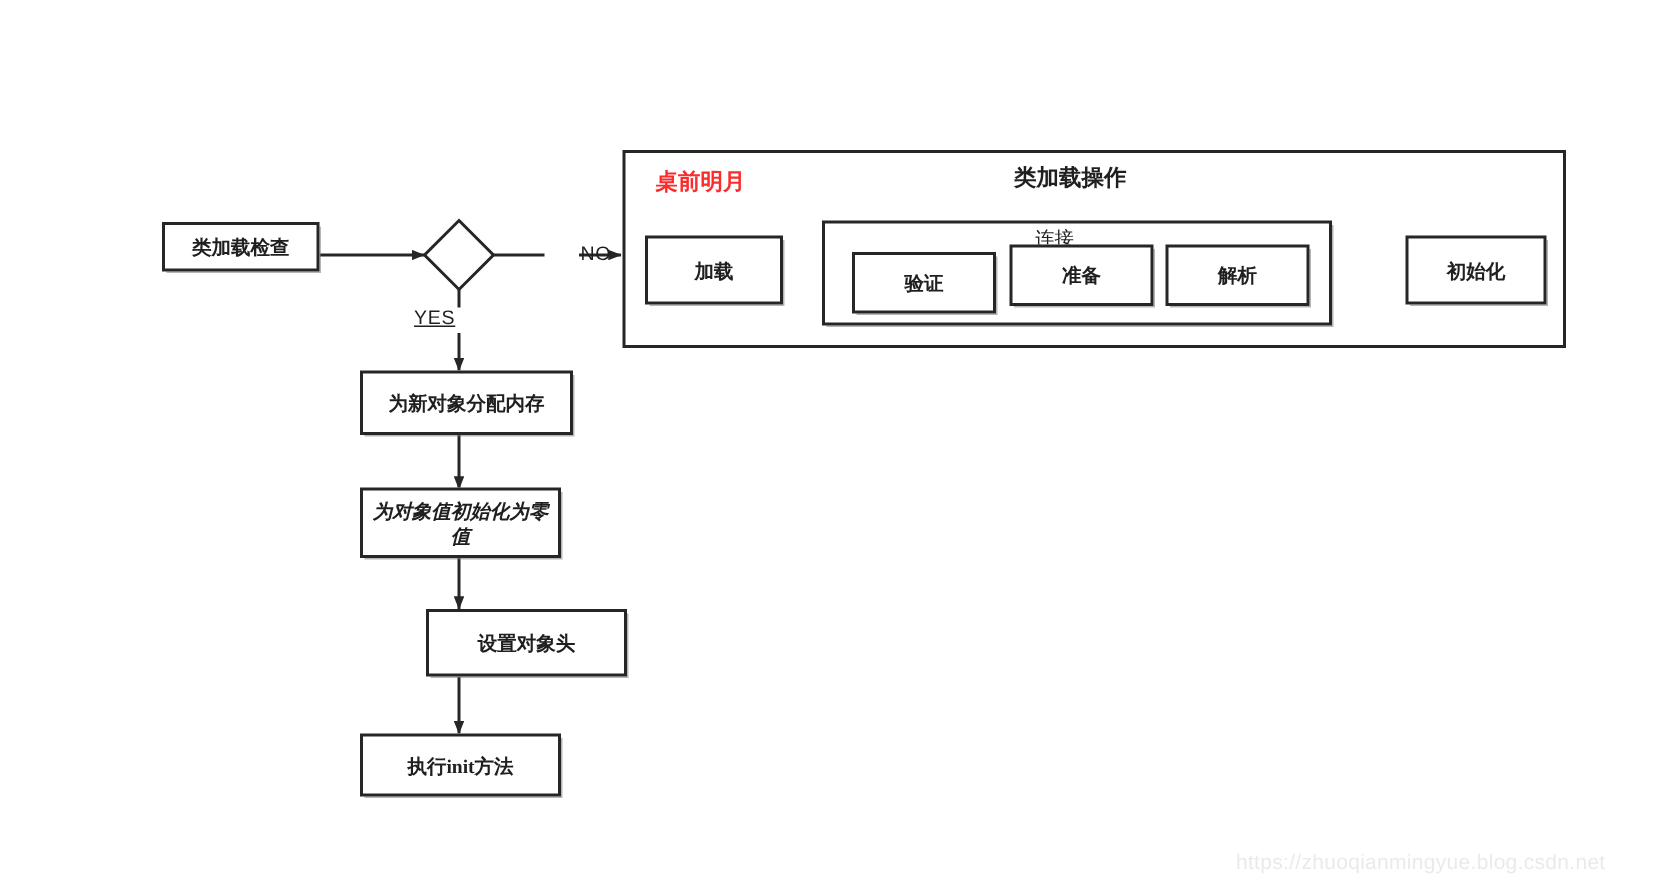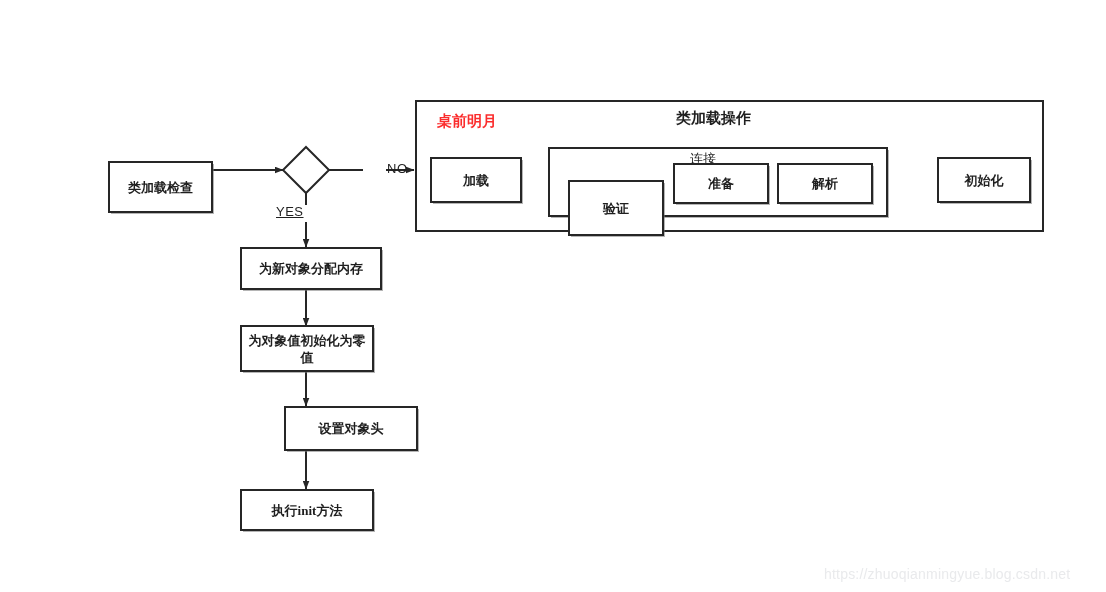--- a/index.html
+++ b/index.html
@@ -110,37 +110,37 @@
     <line x1="306" y1="372" x2="306" y2="406" stroke="#262626" stroke-width="2" marker-end="url(#arrowhead)"></line>
     <line x1="306" y1="451" x2="306" y2="489" stroke="#262626" stroke-width="2" marker-end="url(#arrowhead)"></line>
 
     <line x1="522" y1="181" x2="548" y2="181" stroke="#262626" stroke-width="2" marker-end="url(#arrowhead)"></line>
 
     <line x1="888" y1="181" x2="936" y2="181" stroke="#262626" stroke-width="2" marker-end="url(#arrowhead)"></line>
 
     <polygon points="306,147 329,170 306,193 283,170" fill="#ffffff" stroke="#262626" stroke-width="2"></polygon>
   </svg>
 
-  <div class="box" style="left:108px; top:161px; width:105px; height:52px;">
+  <div class="box" style="left:108px; top:148px; width:105px; height:33px;">
     <span>类加载检查</span>
   </div>
 
   <div class="edge-label" style="left:363px; top:161px;margin-left:24px;">
     <span>NO</span>
   </div>
 
   <div class="edge-label" style="left:276px; top:204px;text-decoration:underline;">
     <span>YES</span>
   </div>
 
   <div class="box" style="left:240px; top:247px; width:142px; height:43px;">
     <span>为新对象分配内存</span>
   </div>
 
-  <div class="box" style="left:240px; top:325px; width:134px; height:47px; padding:0 6px;">
+  <div class="box" style="left:240px; top:325px; width:134px; height:47px; padding:0 6px;font-style:italic;">
     <span>为对象值初始化为零值</span>
   </div>
 
   <div class="box" style="left:240px; top:406px; width:134px; height:45px;margin-left:44px;">
     <span>设置对象头</span>
   </div>
 
   <div class="box" style="left:240px; top:489px; width:134px; height:42px;font-family:Liberation Serif, serif;">
     <span>执行init方法</span>
   </div>
@@ -158,21 +158,21 @@
   <div class="box" style="left:430px; top:157px; width:92px; height:46px;">
     <span>加载</span>
   </div>
 
   <div class="panel shadowed" style="left:548px; top:147px; width:340px; height:70px;"></div>
 
   <div class="small-label" style="left:690px; top:150px;">
     <span>连接</span>
   </div>
 
-  <div class="box" style="left:568px; top:180px; width:96px; height:56px;">
+  <div class="box" style="left:568px; top:168px; width:96px; height:41px;">
     <span>验证</span>
   </div>
 
   <div class="box" style="left:777px; top:163px; width:96px; height:41px;">
     <span>解析</span>
   </div>
 
   <div class="box" style="left:673px; top:163px; width:96px; height:41px;">
     <span>准备</span>
   </div>

